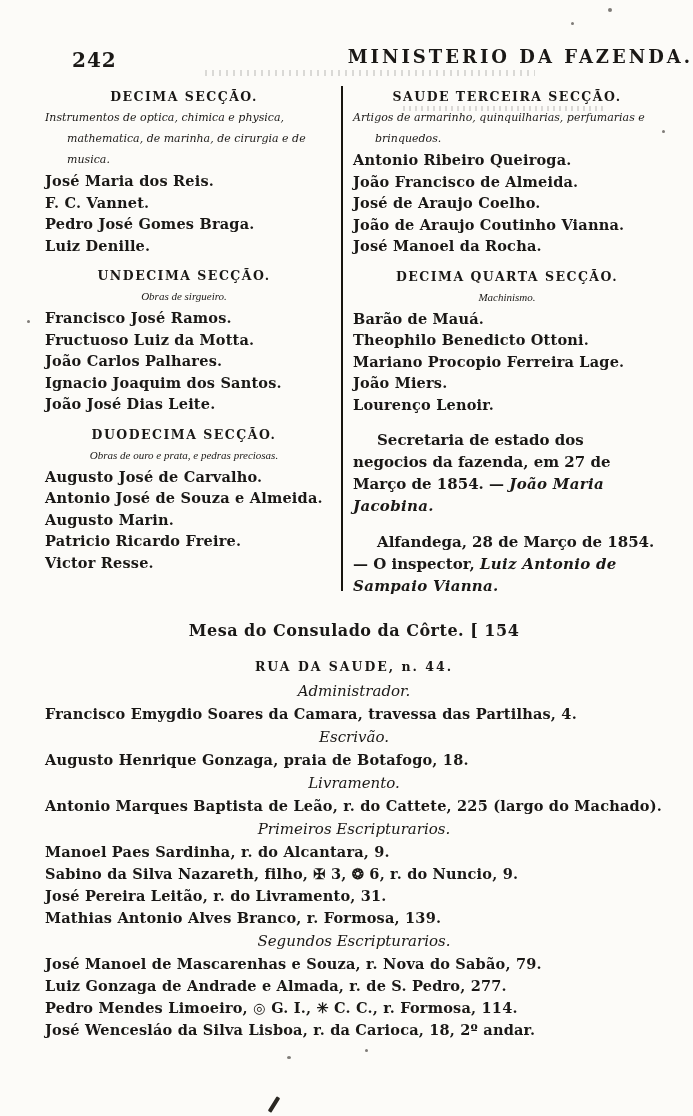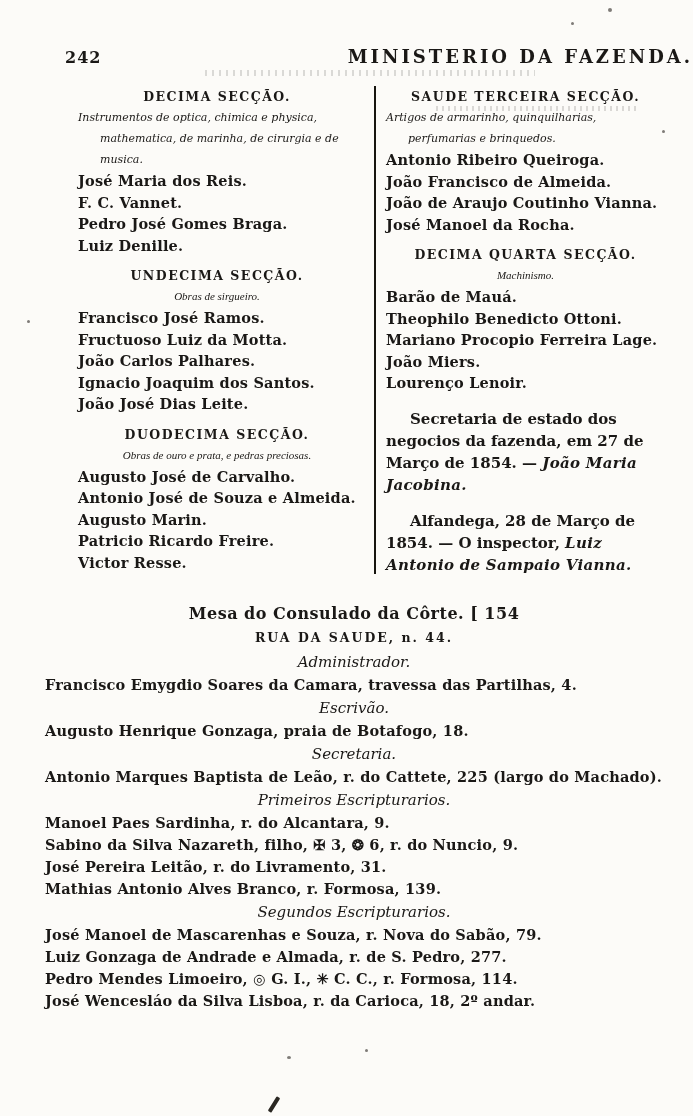--- a/index.html
+++ b/index.html
@@ -17,23 +17,23 @@
     overflow: hidden;
   }
   
   .page-header {
     position: relative;
     margin-top: 46px;
     height: 26px;
   }
   .page-num {
     position: absolute;
-    left: 65px;
+    left: 72px;
     top: 2px;
-    font-size: 16px;
+    font-size: 20px;
     font-weight: bold;
     letter-spacing: 1px;
   }
   .page-title {
     text-align: right;
     font-size: 18px;
     font-weight: bold;
     letter-spacing: 3px;
     padding-left: 10px;
   }
@@ -44,21 +44,21 @@
     background: repeating-linear-gradient(90deg, rgba(40,38,34,.35) 0 2px, transparent 2px 7px);
     opacity: .45;
     filter: blur(.4px);
   }
   
   .columns {
     display: flex;
     margin: 12px 28px 0 45px;
   }
   .col { flex: 1; }
-  .col-left  { max-width: 296px; padding-right: 18px; margin-left: 33px; }
+  .col-left  { max-width: 296px; padding-right: 18px; }
   .col-right { max-width: 318px; padding-left: 10px; position: relative; }
   .divider {
     width: 2px;
     background: #17150f;
     margin: 2px 0 6px 0;
   }
   .rc-smudge {
     position: absolute;
     left: 60px; top: 22px;
     width: 200px; height: 5px;
@@ -110,21 +110,21 @@
     font-weight: bold;
     line-height: 24px;
     letter-spacing: .5px;
   }
   .consulado-address {
     text-align: center;
     font-size: 12.5px;
     font-weight: bold;
     letter-spacing: 2px;
     line-height: 24px;
-    margin-top: 0;
+    margin-top: 12px;
   }
   .role-line {
     text-align: center;
     font-style: italic;
     font-size: 15px;
     line-height: 23px;
     margin-top: 1px;
   }
   .person-line {
     font-size: 14.5px;
@@ -196,20 +196,21 @@
 
     <div class="divider"></div>
 
     <div class="col col-right">
       <div class="rc-smudge"></div>
       <section>
         <h2 class="sec-head">SAUDE TERCEIRA SECÇÃO.</h2>
         <p class="sec-desc hang">Artigos de armarinho, quinquilharias, perfumarias e brinquedos.</p>
         <div class="name-line">Antonio Ribeiro Queiroga.</div>
         <div class="name-line">João Francisco de Almeida.</div>
+        <div class="name-line">José de Araujo Coelho.</div>
         <div class="name-line">João de Araujo Coutinho Vianna.</div>
         <div class="name-line">José Manoel da Rocha.</div>
       </section>
 
       <section>
         <h2 class="sec-head">DECIMA QUARTA SECÇÃO.</h2>
         <p class="sec-desc centered">Machinismo.</p>
         <div class="name-line">Barão de Mauá.</div>
         <div class="name-line">Theophilo Benedicto Ottoni.</div>
         <div class="name-line">Mariano Procopio Ferreira Lage.</div>
@@ -226,21 +227,21 @@
   <div class="consulado">
     <h2 class="consulado-title">Mesa do Consulado da Côrte. [ 154</h2>
     <div class="consulado-address">RUA DA SAUDE, n. 44.</div>
 
     <div class="role-line">Administrador.</div>
     <div class="person-line">Francisco Emygdio Soares da Camara, travessa das Partilhas, 4.</div>
 
     <div class="role-line">Escrivão.</div>
     <div class="person-line">Augusto Henrique Gonzaga, praia de Botafogo, 18.</div>
 
-    <div class="role-line">Secretaria.</div>
+    <div class="role-line">Livramento.</div>
     <div class="person-line">Antonio Marques Baptista de Leão, r. do Cattete, 225 (largo do Machado).</div>
 
     <div class="role-line">Primeiros Escripturarios.</div>
     <div class="person-line">Manoel Paes Sardinha, r. do Alcantara, 9.</div>
     <div class="person-line">Sabino da Silva Nazareth, filho, ✠ 3, ❂ 6, r. do Nuncio, 9.</div>
     <div class="person-line">José Pereira Leitão, r. do Livramento, 31.</div>
     <div class="person-line">Mathias Antonio Alves Branco, r. Formosa, 139.</div>
 
     <div class="role-line">Segundos Escripturarios.</div>
     <div class="person-line">José Manoel de Mascarenhas e Souza, r. Nova do Sabão, 79.</div>

